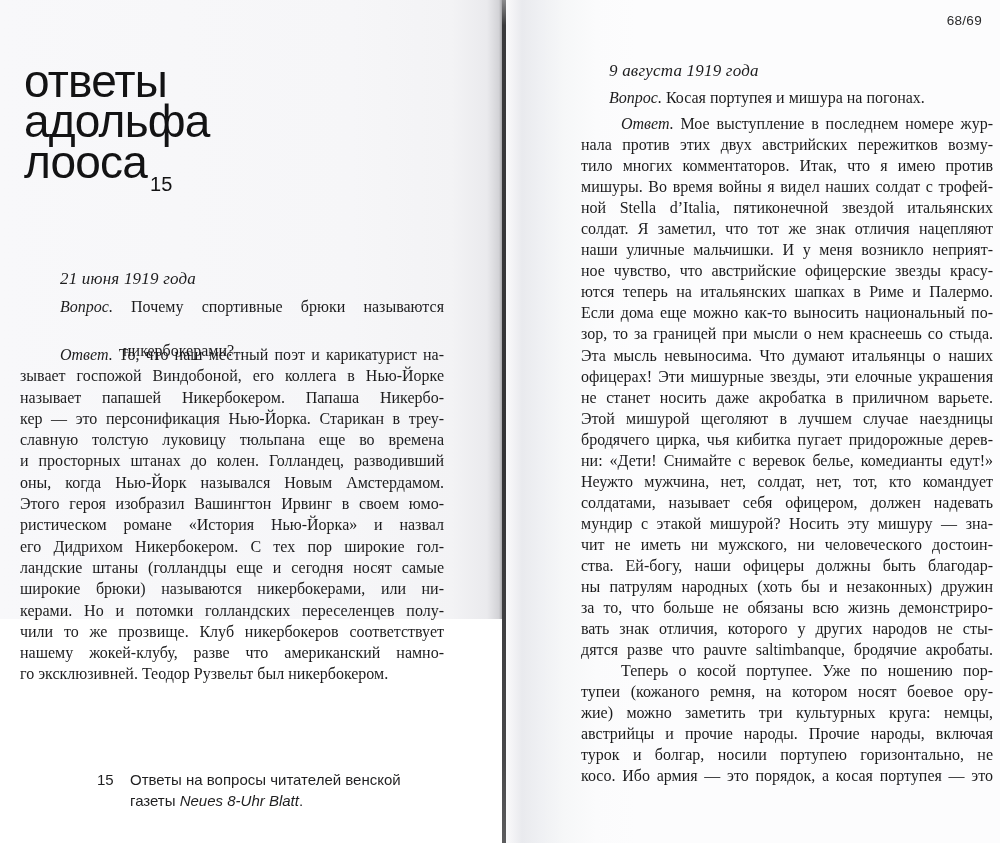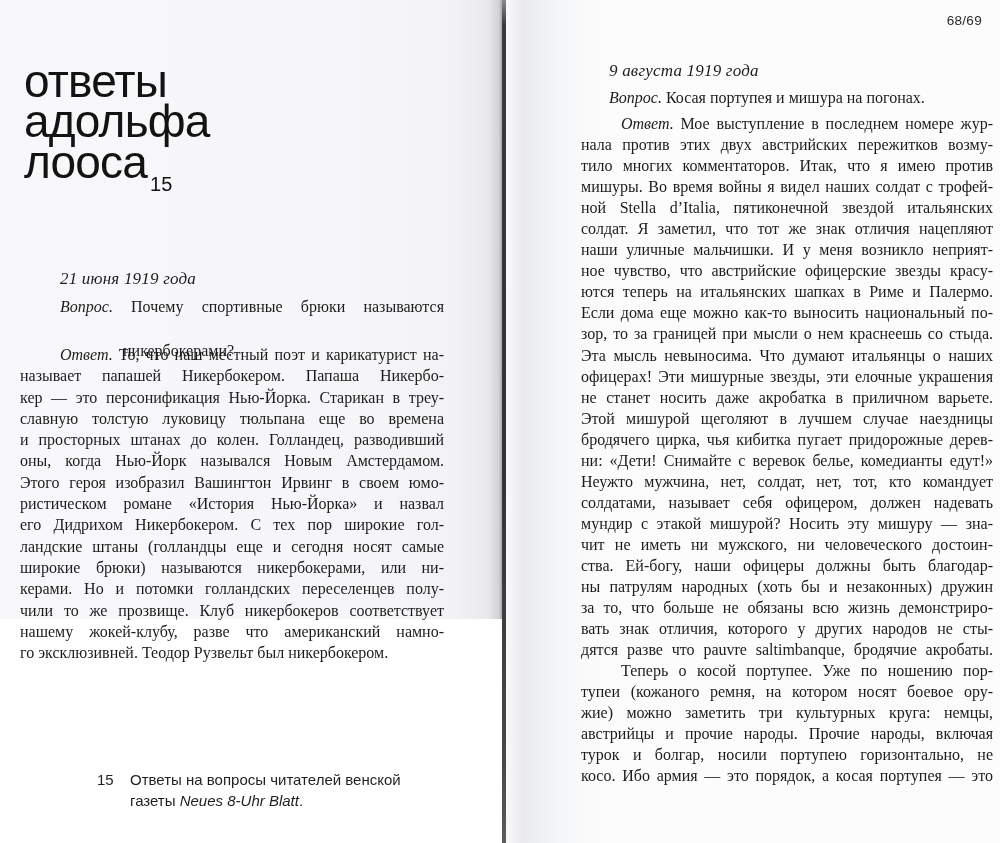--- a/index.html
+++ b/index.html
@@ -96,20 +96,21 @@
 
     <p class="date l-date">21 июня 1919 года</p>
 
     <div class="qblock l-question">
         <div class="tline ind j"><em>Вопрос. </em>Почему спортивные брюки называются</div>
         <div class="tline cont">никербокерами?</div>
       </div>
 
     <div class="ablock l-answer">
         <div class="tline j ind"><em>Ответ. </em>То, что наш местный поэт и карикатурист на-</div>
+        <div class="tline j">зывает госпожой Виндобоной, его коллега в Нью-Йорке</div>
         <div class="tline j">называет папашей Никербокером. Папаша Никербо-</div>
         <div class="tline j">кер — это персонификация Нью-Йорка. Старикан в треу-</div>
         <div class="tline j">славную толстую луковицу тюльпана еще во времена</div>
         <div class="tline j">и просторных штанах до колен. Голландец, разводивший</div>
         <div class="tline j">оны, когда Нью-Йорк назывался Новым Амстердамом.</div>
         <div class="tline j">Этого героя изобразил Вашингтон Ирвинг в своем юмо-</div>
         <div class="tline j">ристическом романе «История Нью-Йорка» и назвал</div>
         <div class="tline j">его Дидрихом Никербокером. С тех пор широкие гол-</div>
         <div class="tline j">ландские штаны (голландцы еще и сегодня носят самые</div>
         <div class="tline j">широкие брюки) называются никербокерами, или ни-</div>

